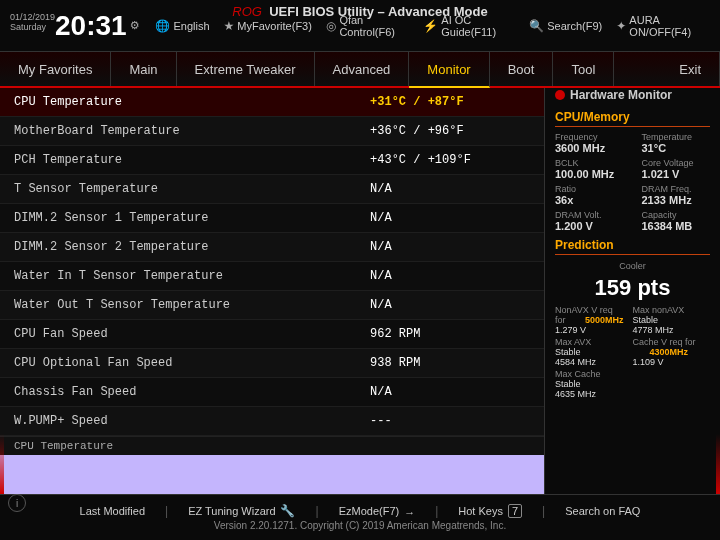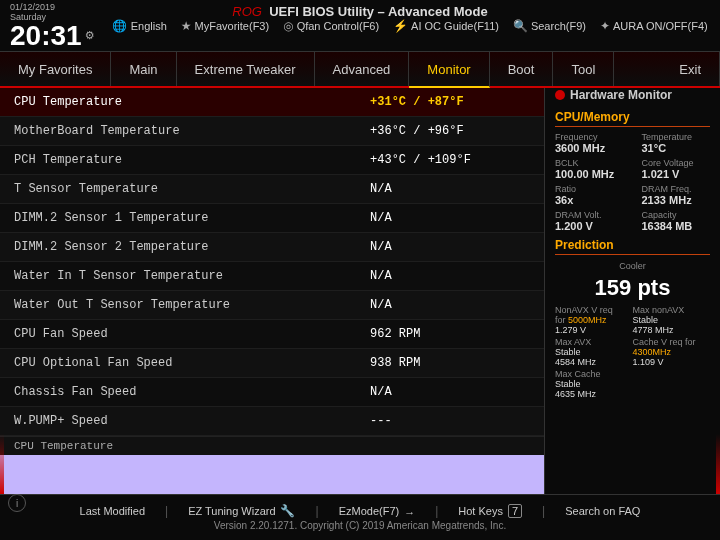--- a/index.html
+++ b/index.html
@@ -19,21 +19,21 @@
       background: #0a0a0a;
       height: 52px;
       display: flex;
       align-items: center;
       padding: 0 10px;
       border-bottom: 1px solid #333;
       position: relative;
     }
     .top-bar-left {
       display: flex;
-      flex-direction: column;
+      flex-direction: row;
       margin-right: 16px;
     }
     .date-text {
       font-size: 9px;
       color: #aaa;
     }
     .time-text {
       font-size: 28px;
       font-weight: bold;
       color: #fff;
@@ -196,21 +196,21 @@
       font-size: 9px;
     }
     .hw-value {
       color: #ddd;
       font-size: 11px;
       font-weight: bold;
     }
     .prediction-section { margin-top: 6px; }
     .prediction-label { color: #888; font-size: 9px; }
     .prediction-value { color: #ddd; font-size: 9px; }
-    .prediction-highlight { color: #ffaa00; font-weight: normal; font-size: 9px; }
+    .prediction-highlight { color: #ffaa00; font-weight: bold; font-size: 9px; margin-left: 17px; }
     .cooler-pts {
       font-size: 22px;
       font-weight: bold;
       color: #fff;
       text-align: center;
       margin: 4px 0;
     }
     .cooler-label { color: #888; font-size: 9px; text-align: center; }
 
     

